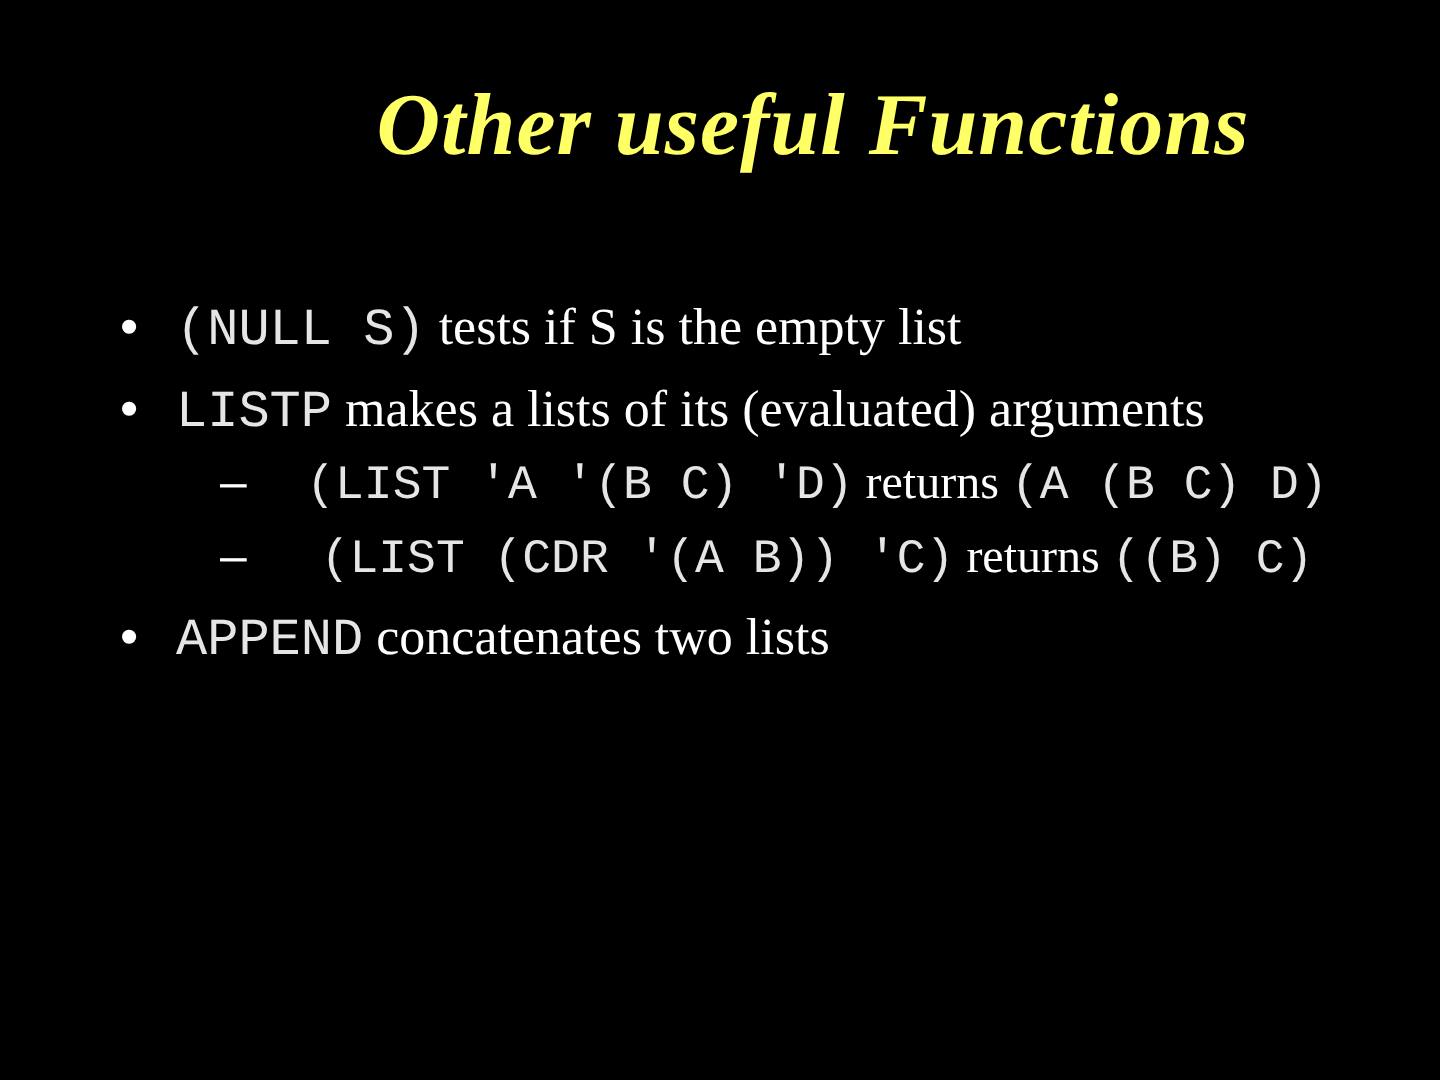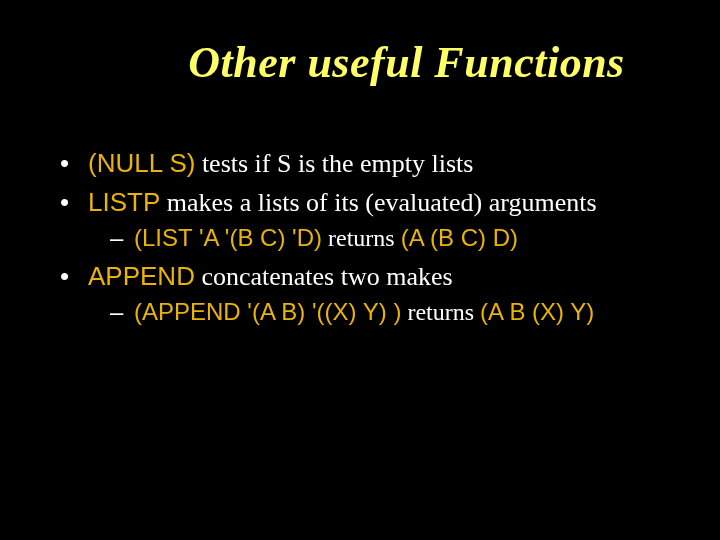--- a/index.html
+++ b/index.html
@@ -40,66 +40,64 @@
   }
   ul.top > li::before {
     content: "•";
     position: absolute;
     left: 0;
     top: 0;
     color: #ffffff;
     font-size: 26px;
     line-height: 1.35;
   }
-  ul.sub { list-style: none; margin-top: 2px; }
+  ul.sub { list-style: none; margin-top: 2px; text-align: center; }
   ul.sub > li {
     position: relative;
     padding-left: 46px;
     font-size: 24px;
     line-height: 1.35;
     margin-bottom: 2px;
   }
   ul.sub > li::before {
     content: "–";
     position: absolute;
     left: 22px;
     top: 0;
     color: #ffffff;
     font-size: 24px;
   }
-  .sans { font-family: Liberation Sans, sans-serif; color: #eab308; }
+  .sans { font-family: Liberation Mono, monospace; color: #e5e5e5; }
   .serif { font-family: "Times New Roman", Times, serif; color: #fff; }
 </style>
 </head>
 <body>
 
 <div class="slide">
   <h1 class="title">Other useful Functions</h1>
 
   <div class="content">
     <ul class="top">
 
       <li>
-        <span class="sans">(NULL S)</span><span class="serif"> tests if S is the empty lists</span>
+        <span class="sans">(NULL S)</span><span class="serif"> tests if S is the empty list</span>
       </li>
 
 
       <li>
         <span class="sans">LISTP</span><span class="serif"> makes a lists of its (evaluated) arguments</span>
         <ul class="sub">
           <li>
             <span class="sans">(LIST 'A '(B C) 'D)</span><span class="serif"> returns </span><span class="sans">(A (B C) D)</span>
           </li>
+          <li>
+            <span class="sans">(LIST (CDR '(A B)) 'C)</span><span class="serif"> returns </span><span class="sans">((B) C)</span>
+          </li>
         </ul>
       </li>
 
       <li>
-        <span class="sans">APPEND</span><span class="serif"> concatenates two makes</span>
-        <ul class="sub">
-          <li>
-            <span class="sans">(APPEND '(A B) '((X) Y) )</span><span class="serif"> returns </span><span class="sans">(A B (X) Y)</span>
-          </li>
-        </ul>
+        <span class="sans">APPEND</span><span class="serif"> concatenates two lists</span>
       </li>
 
     </ul>
   </div>
 </div>
 
 </body></html>

